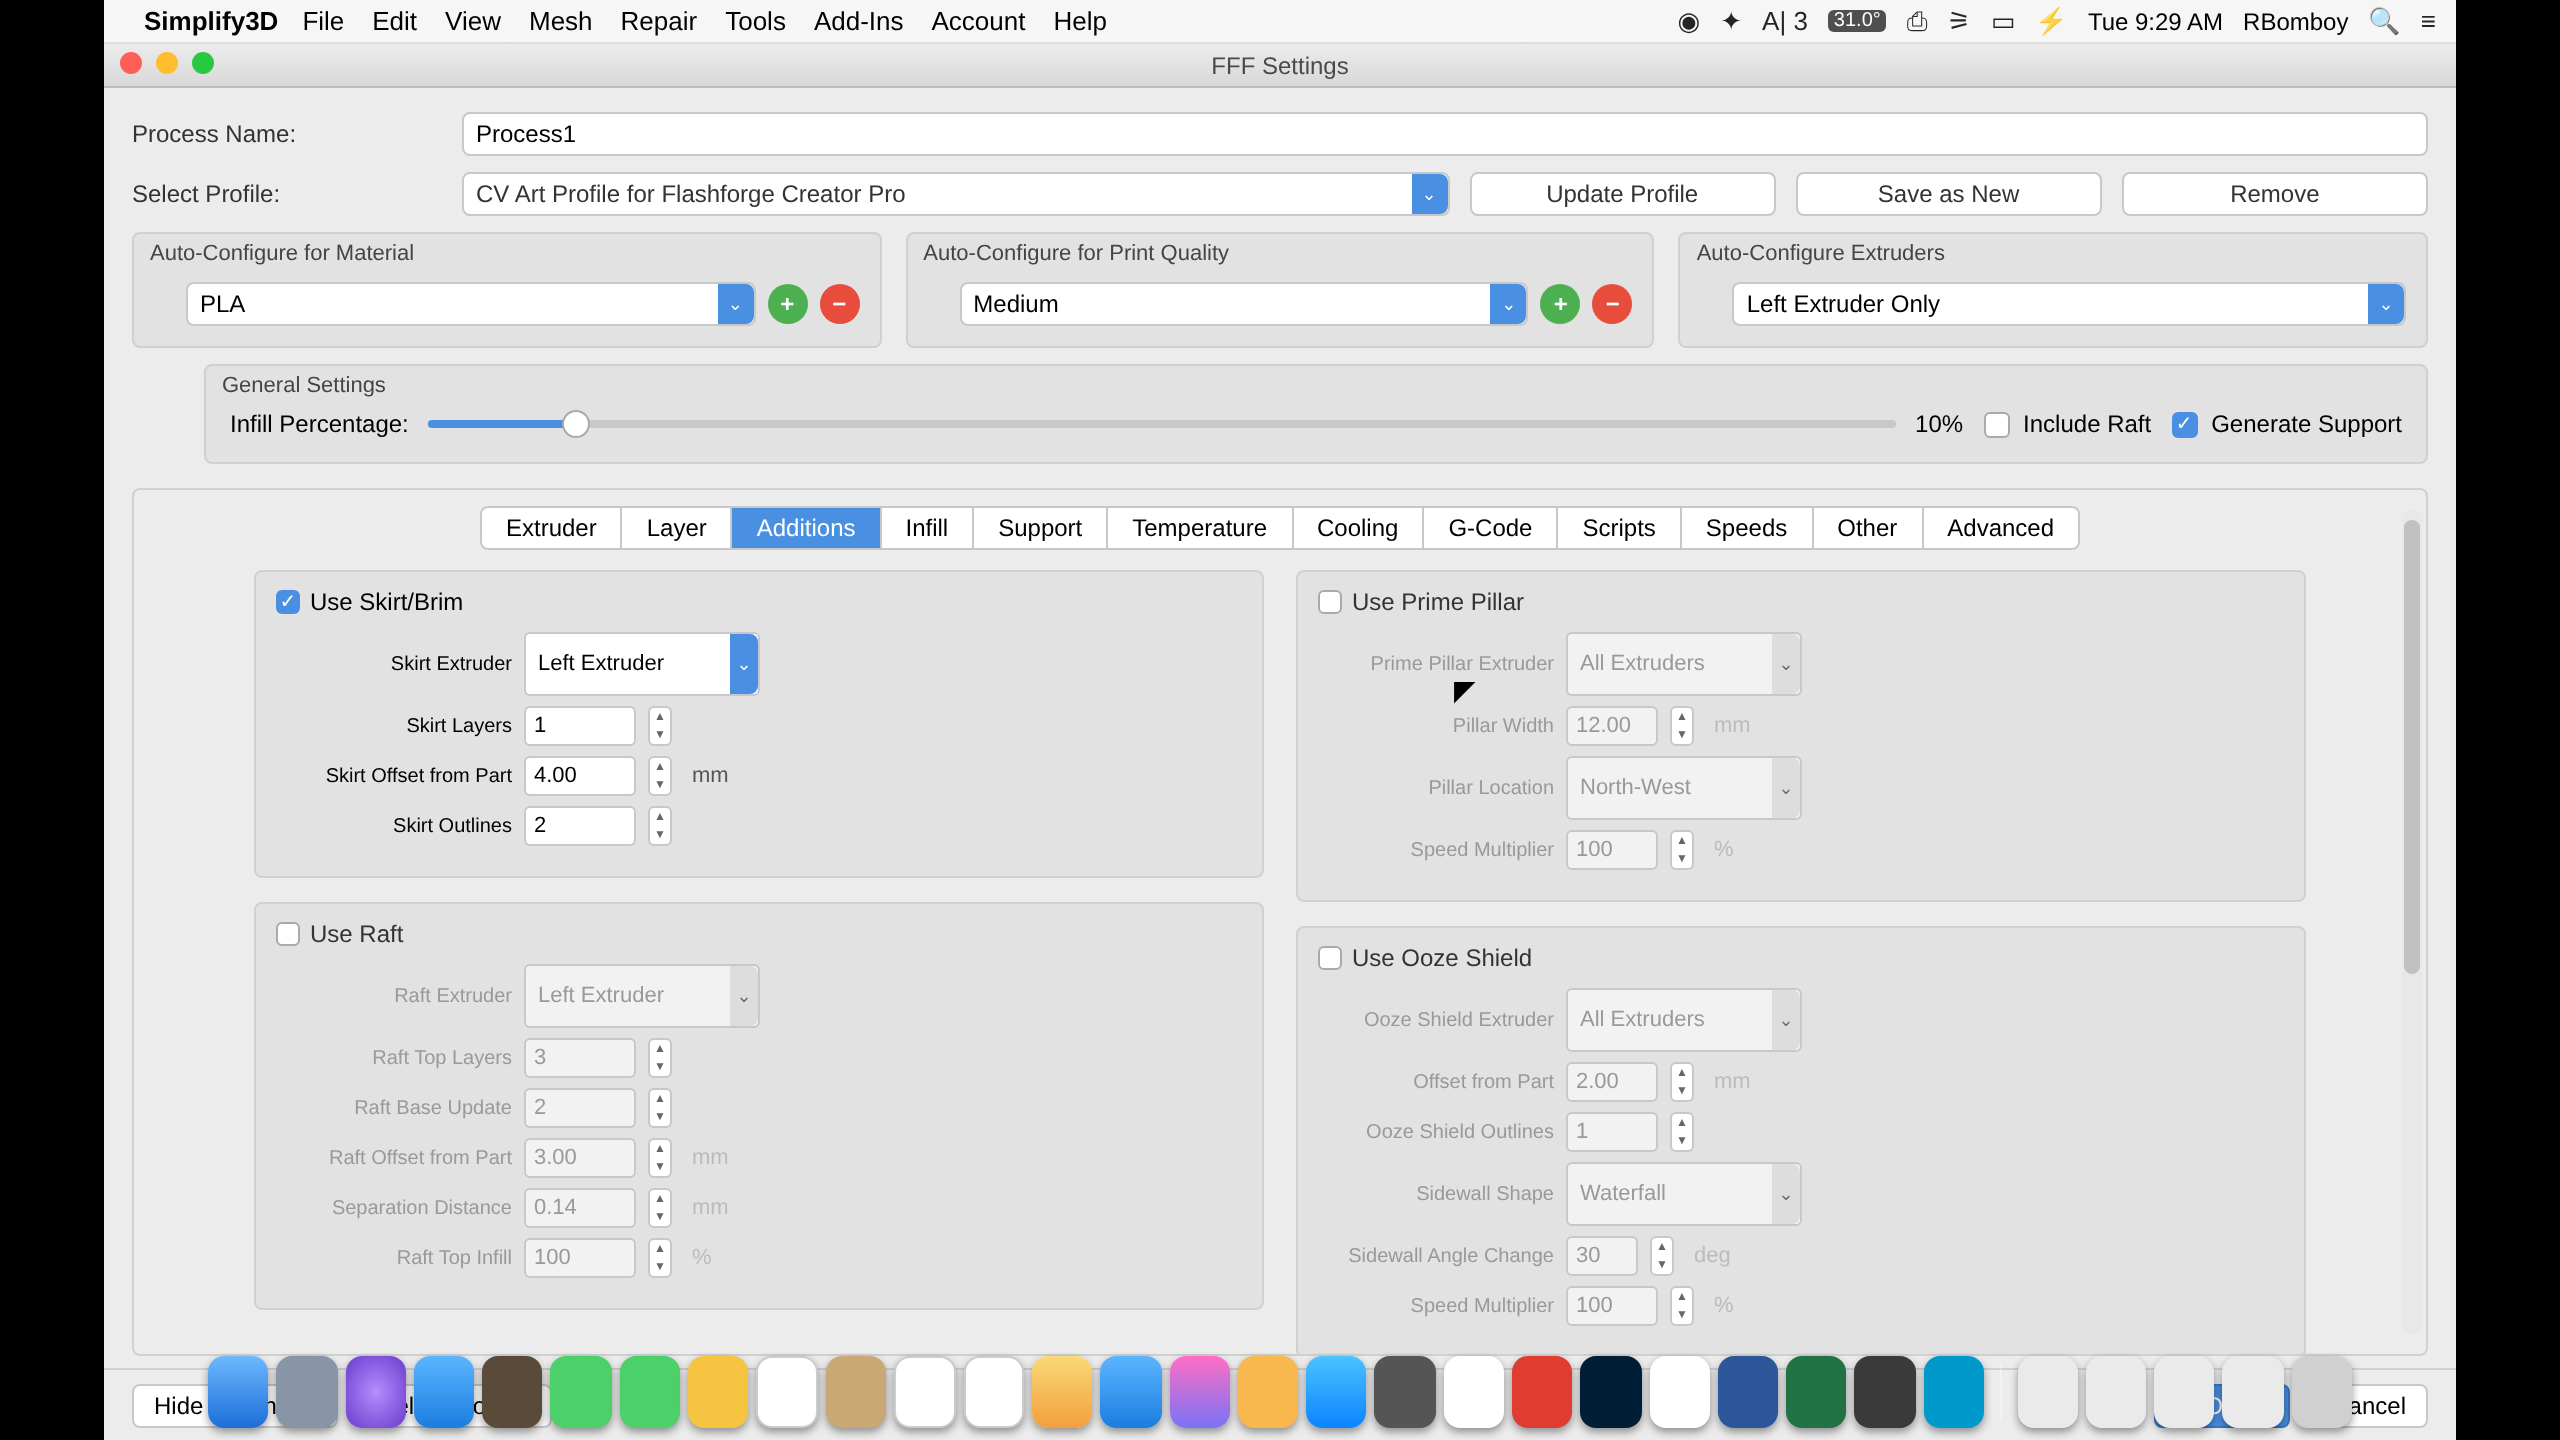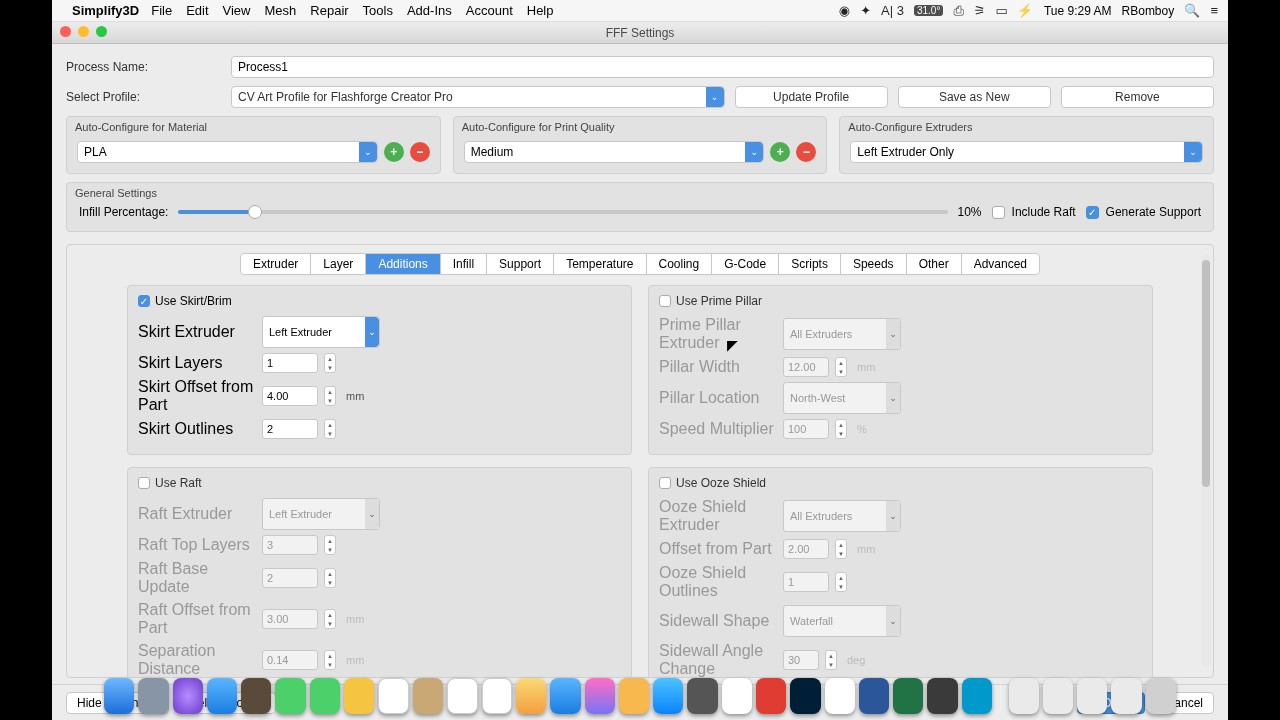--- a/index.html
+++ b/index.html
@@ -23,44 +23,44 @@
 .select { height: 22px; border: 1px solid #c8c8c8; border-radius: 4px; background: #fff; display: flex; align-items: center; padding: 0 6px; font-size: 12px; position: relative; }
 .select.wide { flex: 1; }
 .sel-arrow { position: absolute; right: 0; top: 0; bottom: 0; width: 18px; background: #4a90e2; border-radius: 0 4px 4px 0; display: flex; align-items: center; justify-content: center; color: #fff; font-size: 9px; }
 .sel-arrow.grey { background: #ddd; color: #666; }
 .btn { height: 22px; border: 1px solid #c8c8c8; border-radius: 4px; background: #fff; font-size: 12px; padding: 0 10px; display: flex; align-items: center; justify-content: center; cursor: pointer; }
 .triple-btns { display: flex; gap: 10px; flex: 1; }
 .triple-btns .btn { flex: 1; }
 .configure-row { display: flex; gap: 12px; }
 .cfg-group { background: #e2e2e2; border: 1px solid #d0d0d0; border-radius: 4px; padding: 24px 10px 10px; position: relative; flex: 1; }
 .cfg-label { position: absolute; top: 4px; left: 8px; font-size: 11px; color: #444; }
-.cfg-inner { display: flex; align-items: center; gap: 6px; }
+.cfg-inner { display: flex; align-items: center; gap: 6px; margin-left: 16px; }
 .iconbtn { width: 20px; height: 20px; border-radius: 50%; display: flex; align-items: center; justify-content: center; color: #fff; font-size: 12px; font-weight: bold; }
 .iconbtn.add{background:#4caf50;} .iconbtn.del{background:#e74c3c;}
-.general { background: #e2e2e2; border: 1px solid #d0d0d0; border-radius: 4px; padding: 22px 12px 12px; position: relative; }
+.general { background: #e2e2e2; border: 1px solid #d0d0d0; border-radius: 4px; padding: 22px 12px 12px; position: relative; margin-left: 36px; }
 .slider-row { display: flex; align-items: center; gap: 10px; font-size: 12px; }
 .slider { flex: 1; height: 4px; background: #c8c8c8; border-radius: 2px; position: relative; }
 .slider .fill { position: absolute; left: 0; top: 0; bottom: 0; width: 10%; background: #4a90e2; border-radius: 2px; }
 .slider .thumb { position: absolute; left: 10%; top: 50%; width: 14px; height: 14px; background: #fff; border: 1px solid #aaa; border-radius: 50%; transform: translate(-50%,-50%); }
 .chk { display: flex; align-items: center; gap: 7px; font-size: 12px; }
 .chkbox { width: 13px; height: 13px; border: 1px solid #aaa; border-radius: 3px; background: #fff; display: flex; align-items: center; justify-content: center; font-size: 10px; color: #fff; }
 .chkbox.on { background: #4a90e2; border-color: #4a90e2; }
 .main { flex: 1; background: #ececec; border: 1px solid #d0d0d0; border-radius: 4px; display: flex; flex-direction: column; overflow: hidden; margin-top: 4px; position: relative; }
 .tabs { display: flex; justify-content: center; padding: 8px 0 0; }
 .tabbar { display: flex; border: 1px solid #c8c8c8; border-radius: 4px; overflow: hidden; background: #fff; align-items: center; }
 .tab { padding: 3px 12px; font-size: 12px; border-right: 1px solid #c8c8c8; cursor: pointer; }
 .tab:last-child { border-right: none; }
 .tab.active { background: #4a90e2; color: #fff; }
 .tabcontent { flex: 1; padding: 10px 60px; display: flex; gap: 16px; overflow: hidden; }
 .col { flex: 1; display: flex; flex-direction: column; gap: 12px; }
 .panel { background: #e2e2e2; border: 1px solid #d0d0d0; border-radius: 4px; padding: 8px 10px 10px; font-size: 12px; }
 .panel.disabled { color: #999; }
 .panel .phead { display: flex; align-items: center; gap: 5px; margin-bottom: 8px; font-size: 12px; }
 .prow { display: flex; align-items: center; gap: 6px; margin: 5px 0; }
-.prow .plabel { width: 118px; font-size: 16px; }
+.prow .plabel { width: 118px; font-size: 10px; text-align: right; }
 .spin { width: 56px; height: 20px; border: 1px solid #c8c8c8; border-radius: 3px; background: #fff; padding: 0 4px; font-size: 11px; display: flex; align-items: center; }
 .spin.disabled { background: #f2f2f2; color: #999; }
 .stepper { width: 12px; height: 20px; display: flex; flex-direction: column; border: 1px solid #c8c8c8; border-radius: 3px; background: #fff; font-size: 6px; }
 .stepper span { flex:1; display:flex; align-items:center; justify-content:center; color:#666; }
 .psel { flex: 0 0 118px; height: 32px; border: 1px solid #c8c8c8; border-radius: 3px; background: #fff; position: relative; padding: 0 6px; display: flex; align-items: center; font-size: 11px; }
 .psel.disabled { background: #f2f2f2; color: #999; }
 .unit { font-size: 11px; color: #555; margin-left: 4px; }
 .panel.disabled .unit { color: #bbb; }
 .scrollbar { position: absolute; right: 2px; top: 10px; bottom: 10px; width: 10px; background: #e8e8e8; border-radius: 5px; }
 .scrollthumb { position: absolute; top: 5px; left: 1px; right: 1px; height: 55%; background: #c0c0c0; border-radius: 4px; }

